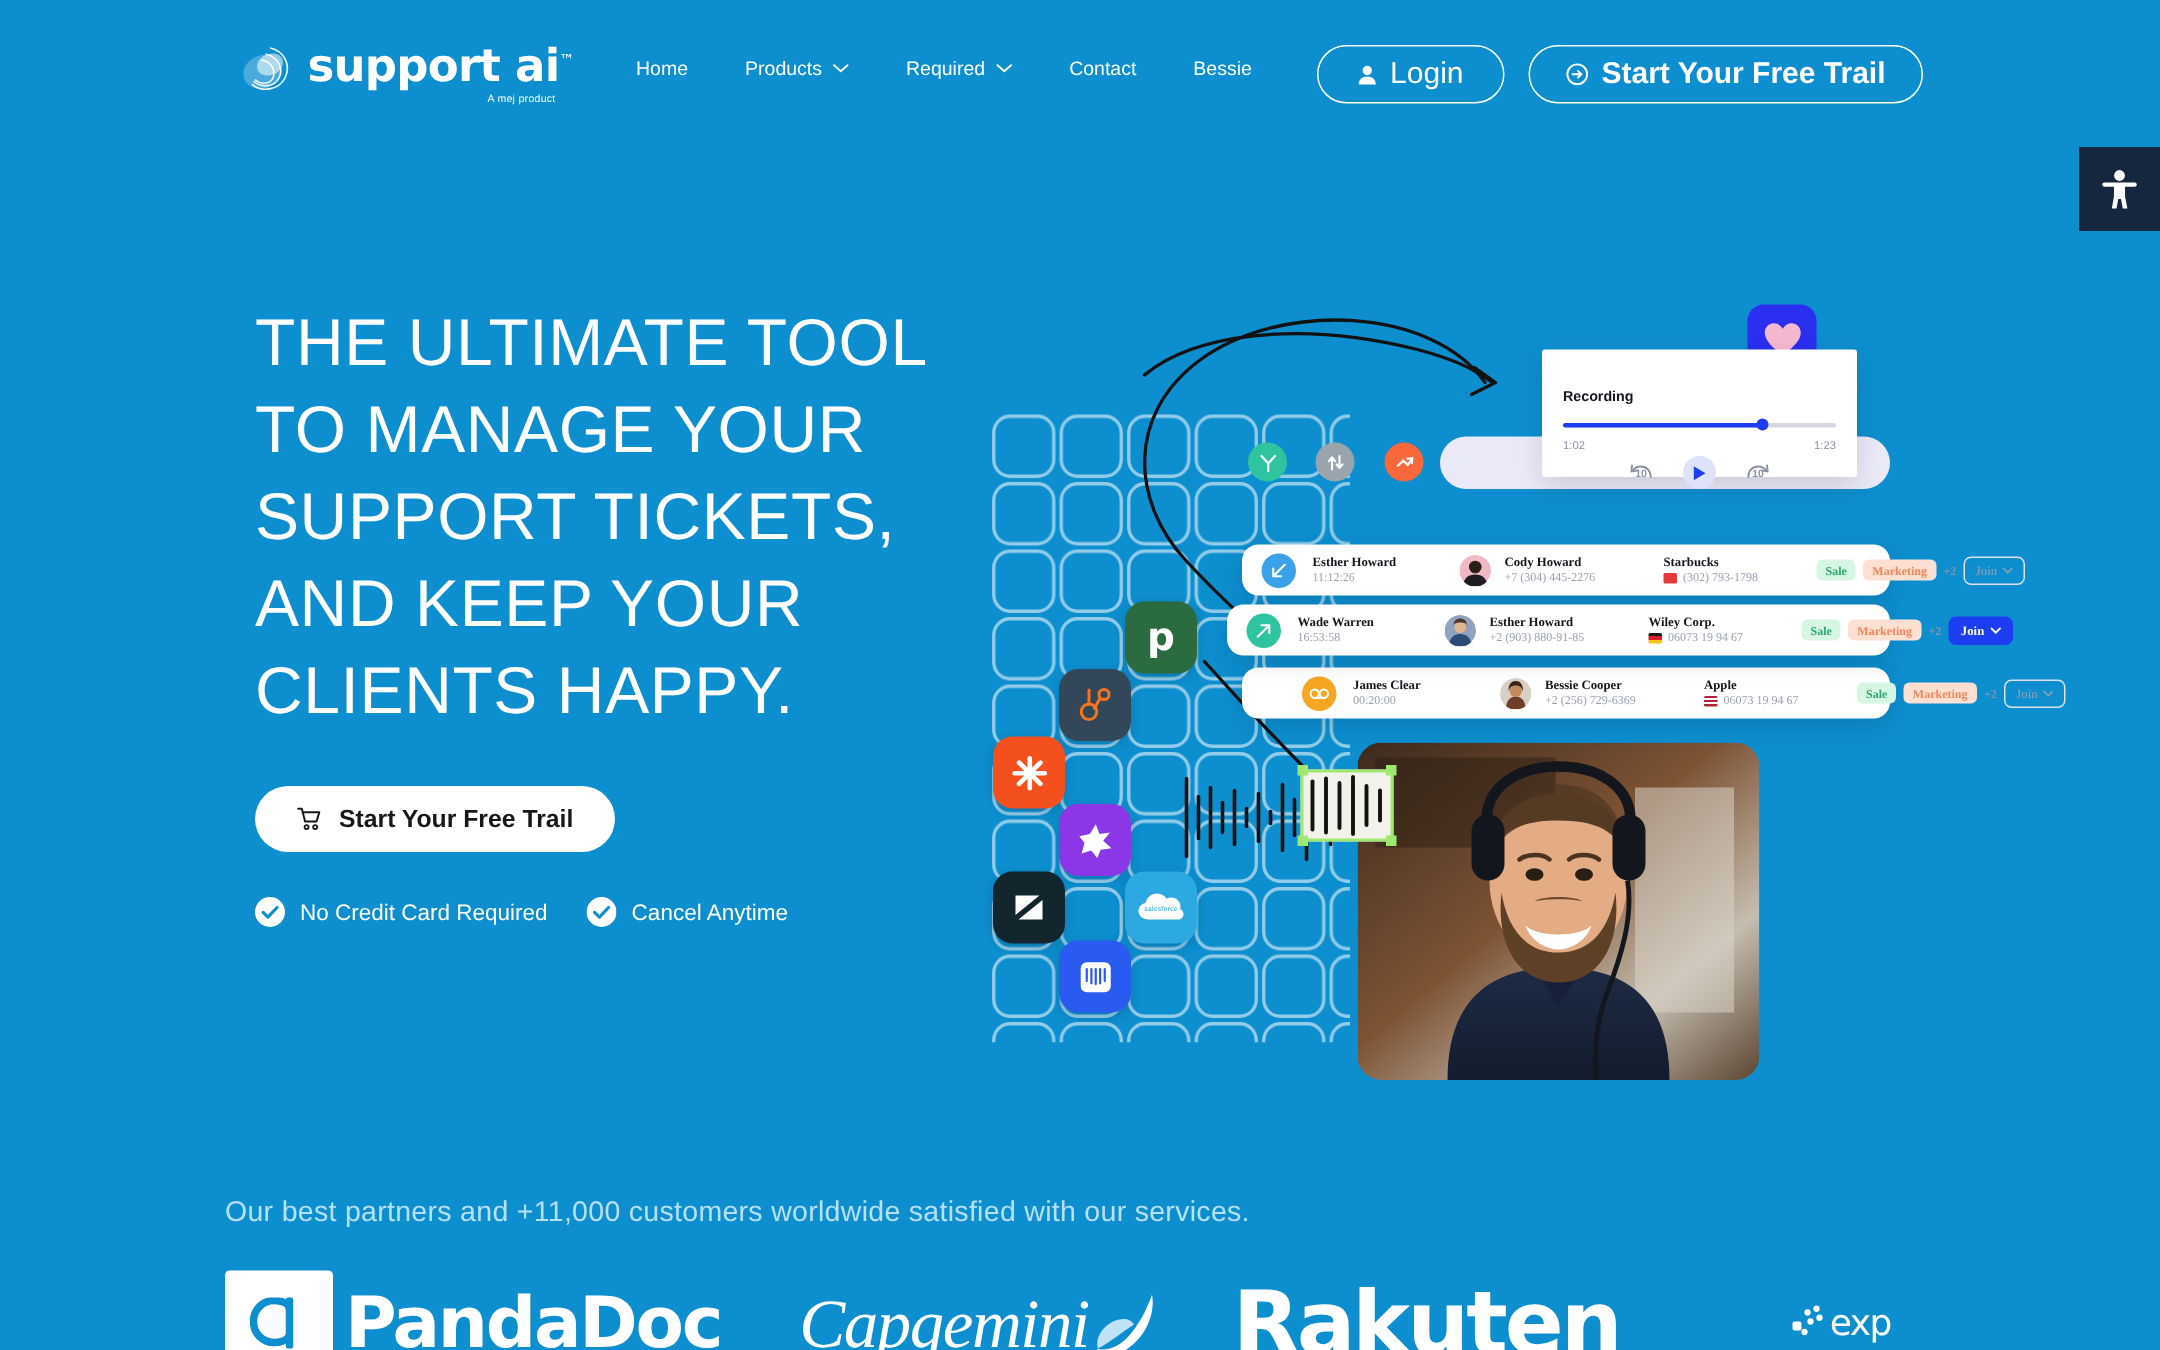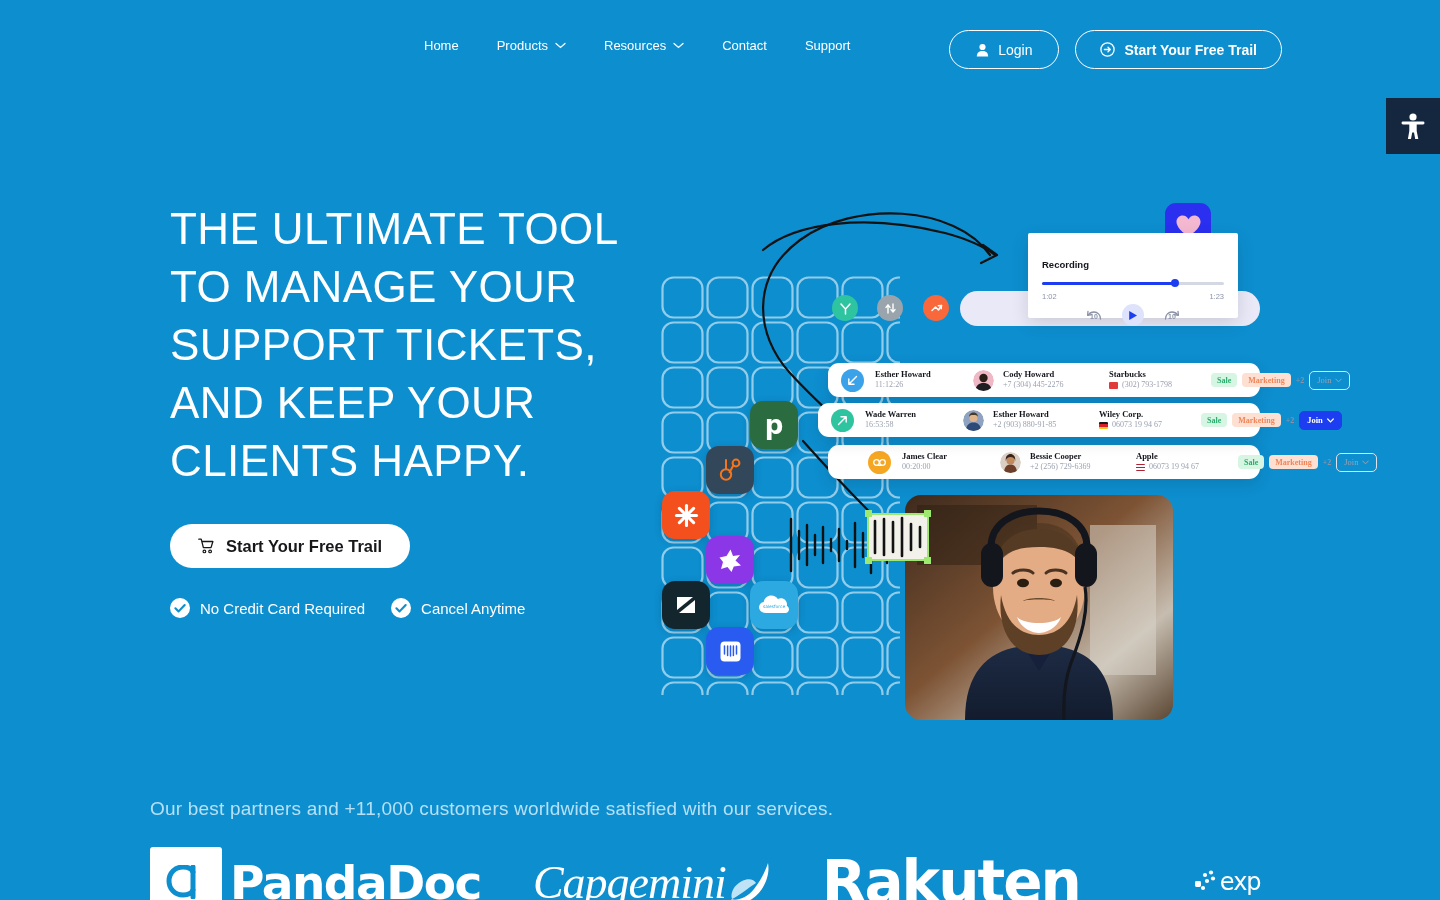--- a/index.html
+++ b/index.html
@@ -34,21 +34,21 @@
   .nav { position: absolute; left: 424px; top: 38px; display: flex; align-items: center; gap: 38px; }
   .nav-item {
     color: #ffffff; font-size: 13px; cursor: pointer;
     display: flex; align-items: center; gap: 7px; white-space: nowrap;
   }
   .chev { width: 11px; height: 7px; flex: none; }
 
   .header-actions { position: absolute; right: 158px; top: 30px; display: flex; gap: 16px; align-items: center; }
   .btn-outline {
     border: 1.5px solid #ffffff; border-radius: 40px; color: #fff;
-    background: transparent; font-size: 14px; height: 39px;
+    background: transparent; font-size: 20px; height: 39px;
     display: flex; align-items: center; gap: 9px; cursor: pointer;
     font-family: "Liberation Sans", sans-serif; white-space: nowrap;
   }
   .btn-login { padding: 0 26px; }
   .btn-trial { padding: 0 24px; font-weight: bold; }
   .ico { flex: none; }
 
   
   .hero-left { position: absolute; left: 170px; top: 200px; width: 470px; }
   .headline {
@@ -201,42 +201,59 @@
     cursor: pointer;
   }
 </style>
 </head>
 <body>
 
 <div class="page">
 
   <div class="header">
 
+    <div class="logo-wrap">
+      <svg class="logo-mark" viewBox="0 0 40 44">
+        <g fill="none" stroke="#ffffff" stroke-width="1.1" opacity="0.92">
+          <path d="M20 6 C30 8 34 18 30 26 C26 34 14 36 8 30"></path>
+          <path d="M17 10 C26 12 29 20 26 26 C23 32 14 33 9 28"></path>
+          <path d="M14 14 C21 15 24 21 22 26 C20 30 14 31 10 27"></path>
+        </g>
+        <ellipse cx="15" cy="22" rx="13" ry="11" fill="#ffffff" opacity="0.25" transform="rotate(-20 15 22)"></ellipse>
+        <ellipse cx="20" cy="17" rx="9" ry="7" fill="#ffffff" opacity="0.55" transform="rotate(-25 20 17)"></ellipse>
+      </svg>
+      <div class="logo-text">
+        <div class="logo-word">
+          <span>support ai</span><span class="logo-tm">™</span>
+        </div>
+        <div class="logo-sub">A mej product</div>
+      </div>
+    </div>
 
     <div class="nav">
       <div class="nav-item">
         <span>Home</span>
       </div>
       <div class="nav-item">
         <span>Products</span>
         <svg class="chev" viewBox="0 0 11 7">
             <path d="M1 1.5 L5.5 5.5 L10 1.5" fill="none" stroke="#fff" stroke-width="1.3" stroke-linecap="round"></path>
           </svg>
       </div>
       <div class="nav-item">
-        <span>Resources</span>
+        <span>Required</span>
         <svg class="chev" viewBox="0 0 11 7">
             <path d="M1 1.5 L5.5 5.5 L10 1.5" fill="none" stroke="#fff" stroke-width="1.3" stroke-linecap="round"></path>
           </svg>
       </div>
       <div class="nav-item">
         <span>Contact</span>
       </div>
       <div class="nav-item">
-        <span>Support</span>
+        <span>Bessie</span>
       </div>
     </div>
 
     <div class="header-actions">
       <button class="btn-outline btn-login">
         <svg class="ico" width="13" height="14" viewBox="0 0 13 14">
           <circle cx="6.5" cy="4" r="3.1" fill="#fff"></circle>
           <path d="M0.8 13.4 C0.8 9.8 3.3 8 6.5 8 C9.7 8 12.2 9.8 12.2 13.4 Z" fill="#fff"></path>
         </svg>
         <span>Login</span>

